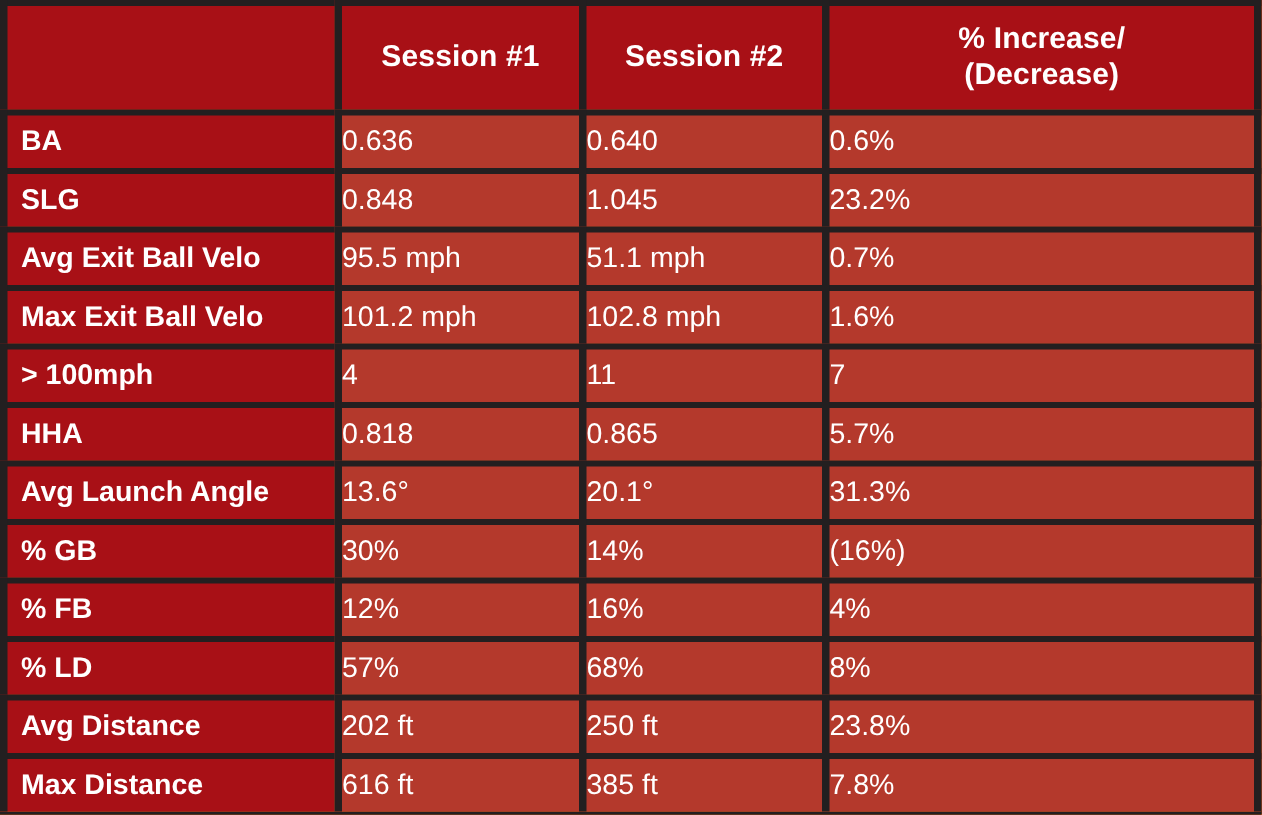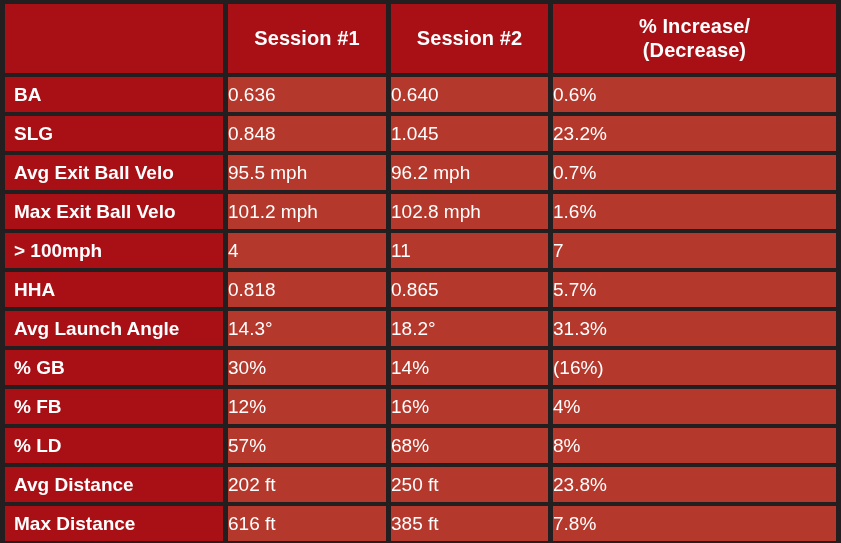--- a/index.html
+++ b/index.html
@@ -111,21 +111,21 @@
       </tr>
       <tr class="data-row">
         <th class="row-label">SLG</th>
         <td class="value-cell">0.848</td>
         <td class="value-cell">1.045</td>
         <td class="value-cell">23.2%</td>
       </tr>
       <tr class="data-row">
         <th class="row-label">Avg Exit Ball Velo</th>
         <td class="value-cell">95.5 mph</td>
-        <td class="value-cell">96.2 mph</td>
+        <td class="value-cell">51.1 mph</td>
         <td class="value-cell">0.7%</td>
       </tr>
       <tr class="data-row">
         <th class="row-label">Max Exit Ball Velo</th>
         <td class="value-cell">101.2 mph</td>
         <td class="value-cell">102.8 mph</td>
         <td class="value-cell">1.6%</td>
       </tr>
       <tr class="data-row">
         <th class="row-label">&gt; 100mph</th>
@@ -134,22 +134,22 @@
         <td class="value-cell">7</td>
       </tr>
       <tr class="data-row">
         <th class="row-label">HHA</th>
         <td class="value-cell">0.818</td>
         <td class="value-cell">0.865</td>
         <td class="value-cell">5.7%</td>
       </tr>
       <tr class="data-row">
         <th class="row-label">Avg Launch Angle</th>
-        <td class="value-cell">14.3°</td>
-        <td class="value-cell">18.2°</td>
+        <td class="value-cell">13.6°</td>
+        <td class="value-cell">20.1°</td>
         <td class="value-cell">31.3%</td>
       </tr>
       <tr class="data-row">
         <th class="row-label">% GB</th>
         <td class="value-cell">30%</td>
         <td class="value-cell">14%</td>
         <td class="value-cell">(16%)</td>
       </tr>
       <tr class="data-row">
         <th class="row-label">% FB</th>

